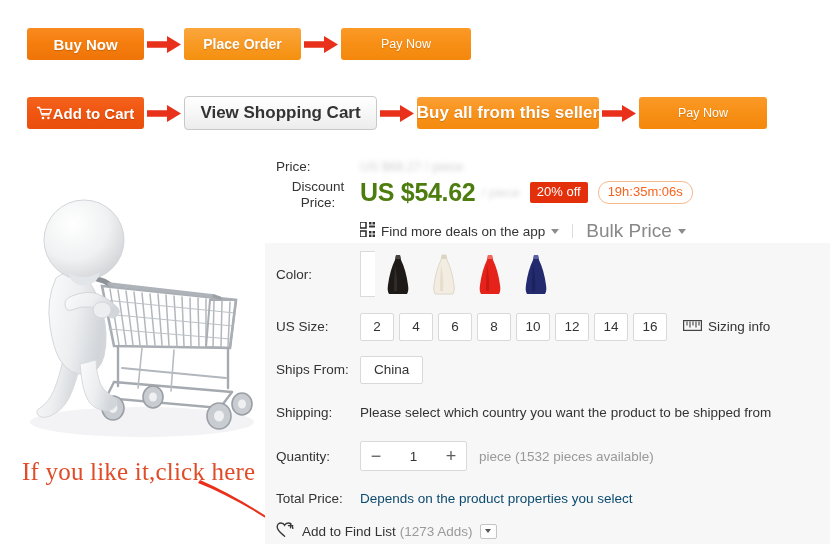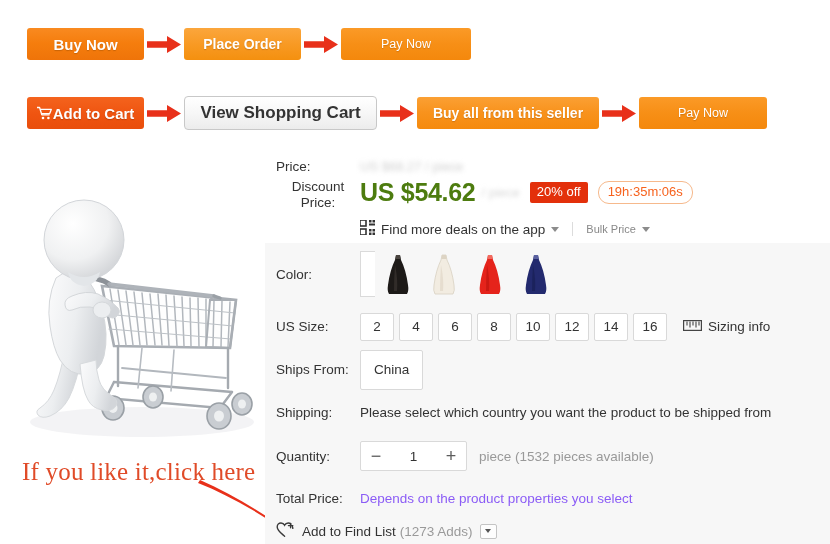--- a/index.html
+++ b/index.html
@@ -69,21 +69,21 @@
     width: 193px; height: 32px;
     font-size: 17px;
     color: #333333;
     background: linear-gradient(to bottom, #ffffff 0%, #f6f6f6 55%, #ececec 100%);
     border: 1px solid #c8c8c8;
     border-radius: 4px;
     text-shadow: none;
   }
   .btn-buy-all {
     width: 182px; height: 29px;
-    font-size: 14px;
+    font-size: 17px;
     background: linear-gradient(to bottom, #fba034 0%, #f8921c 50%, #f58a0e 100%);
     text-shadow: 0 1px 1px rgba(120,60,0,.3);
   }
   .btn-pay-now-2 {
     width: 128px; height: 28px;
     font-size: 12.5px;
     font-weight: normal;
     background: linear-gradient(to bottom, #fb9a27 0%, #f78f16 50%, #f4880c 100%);
     text-shadow: 0 1px 1px rgba(120,60,0,.3);
   }
@@ -209,21 +209,21 @@
     border-right: 4.5px solid transparent;
     border-top: 5px solid #8c8c8c;
     margin-left: 6px;
   }
   .divider-v {
     width: 1px;
     height: 14px;
     background: #dcdcdc;
     margin: 0 13px;
   }
-  .bulk-price { color: #888888; font-size: 11px; display: flex; align-items: center; }
+  .bulk-price { color: #888888; font-size: 19px; display: flex; align-items: center; }
 
   
   #options-panel {
     position: absolute;
     left: 265px;
     top: 243px;
     width: 565px;
     height: 301px;
     background: #f7f7f7;
   }
@@ -280,21 +280,21 @@
     margin-left: 11px;
     font-size: 13.5px;
     color: #333;
     cursor: pointer;
     white-space: nowrap;
   }
   .ruler-icon { margin-right: 6px; display: block; flex: none; }
 
   #row-ships { height: 43px; }
   .ships-chip {
-    height: 40px;
+    height: 28px;
     border: 1px solid #d9d9d9;
     background: #ffffff;
     border-radius: 2px;
     display: flex;
     align-items: center;
     justify-content: center;
     font-size: 13.5px;
     color: #333;
     padding: 0 13px;
     cursor: pointer;
@@ -342,21 +342,21 @@
     font-family: "Liberation Sans", sans-serif;
     padding: 0;
   }
   .qty-note {
     margin-left: 12px;
     font-size: 13.5px;
     color: #999999;
   }
 
   #row-total { height: 40px; }
-  .total-note { font-size: 13.5px; color: #8b5cf6; }
+  .total-note { font-size: 13.5px; color: #0c4a6e; }
 
   #row-wish { display: flex; align-items: center; height: 26px; }
   .heart-icon { margin-right: 7px; display: block; flex: none; }
   .wish-label { font-size: 13.5px; color: #333333; }
   .wish-count { font-size: 13.5px; color: #9a9a9a; margin-left: 4px; }
   .wish-dd {
     margin-left: 7px;
     width: 17px; height: 15px;
     border: 1px solid #c4c4c4;
     border-radius: 2px;

